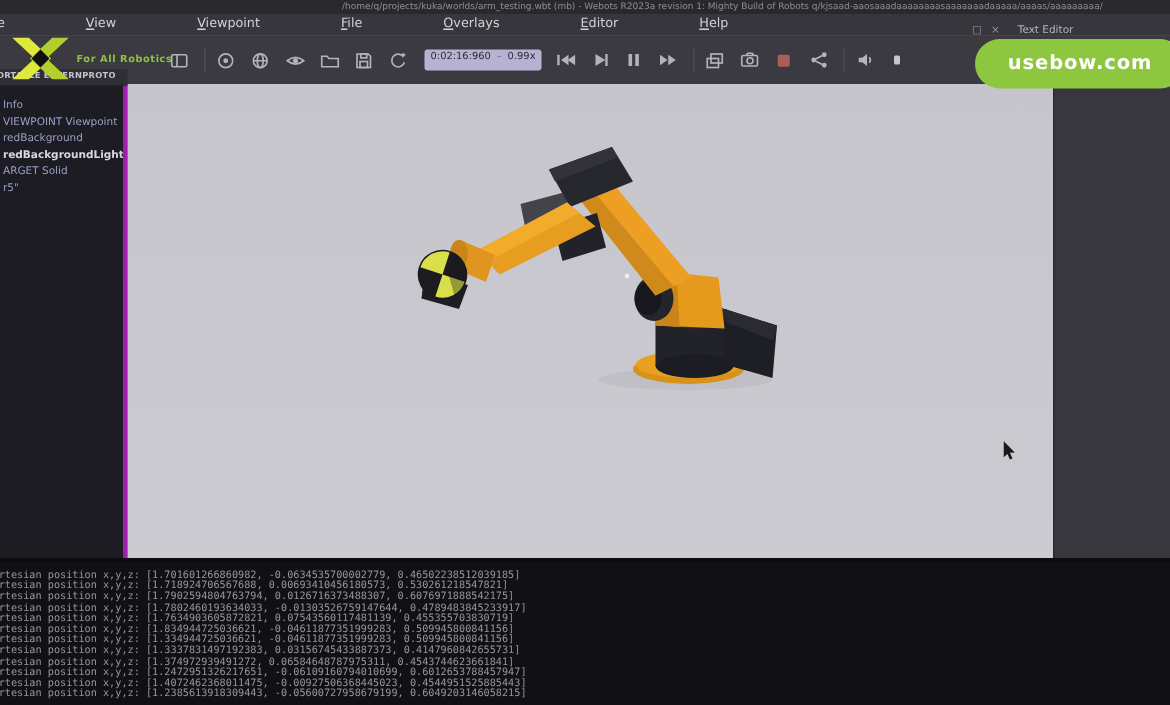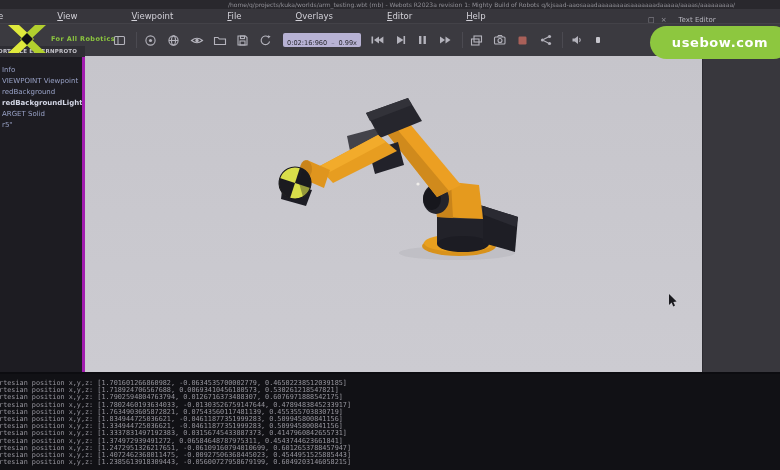--- a/index.html
+++ b/index.html
@@ -29,21 +29,21 @@
   .toolbar{
     position:absolute;left:0;top:23px;width:780px;height:33px;
     background:#3b3a40;border-top:1px solid #434248;box-sizing:border-box;
     display:flex;align-items:center;padding-left:112px;
   }
   .tbtn{width:15px;height:15px;margin-right:8px;display:flex;align-items:center;justify-content:center;flex:0 0 auto;}
   .tbtn svg{display:block;}
   .tsep{width:1px;height:16px;background:#4b4a51;margin:0 6px 0 1px;flex:0 0 auto;}
   .timepill{
     width:70px;height:14px;background:#b7b2d4;border-radius:2px;
-    display:flex;align-items:flex-end;justify-content:space-between;
+    display:flex;align-items:flex-start;justify-content:space-between;
     font-size:6.6px;color:#2b2b33;padding:0 4px;margin:0 8px 0 2px;flex:0 0 auto;
   }
   .timepill .div{color:#6a6782;}
   .knob{width:4px;height:6px;background:#c7c6cd;border-radius:1px;margin-left:4px;flex:0 0 auto;}
   
   .bowlogo{position:absolute;left:6px;top:22px;width:150px;height:36px;z-index:30;}
   .bowlogo .xmark{position:absolute;left:2px;top:3px;}
   .bowlogo .word{
     position:absolute;left:42px;top:0px;color:#ffffff;font-size:27px;font-weight:800;
     letter-spacing:1px;line-height:30px;

